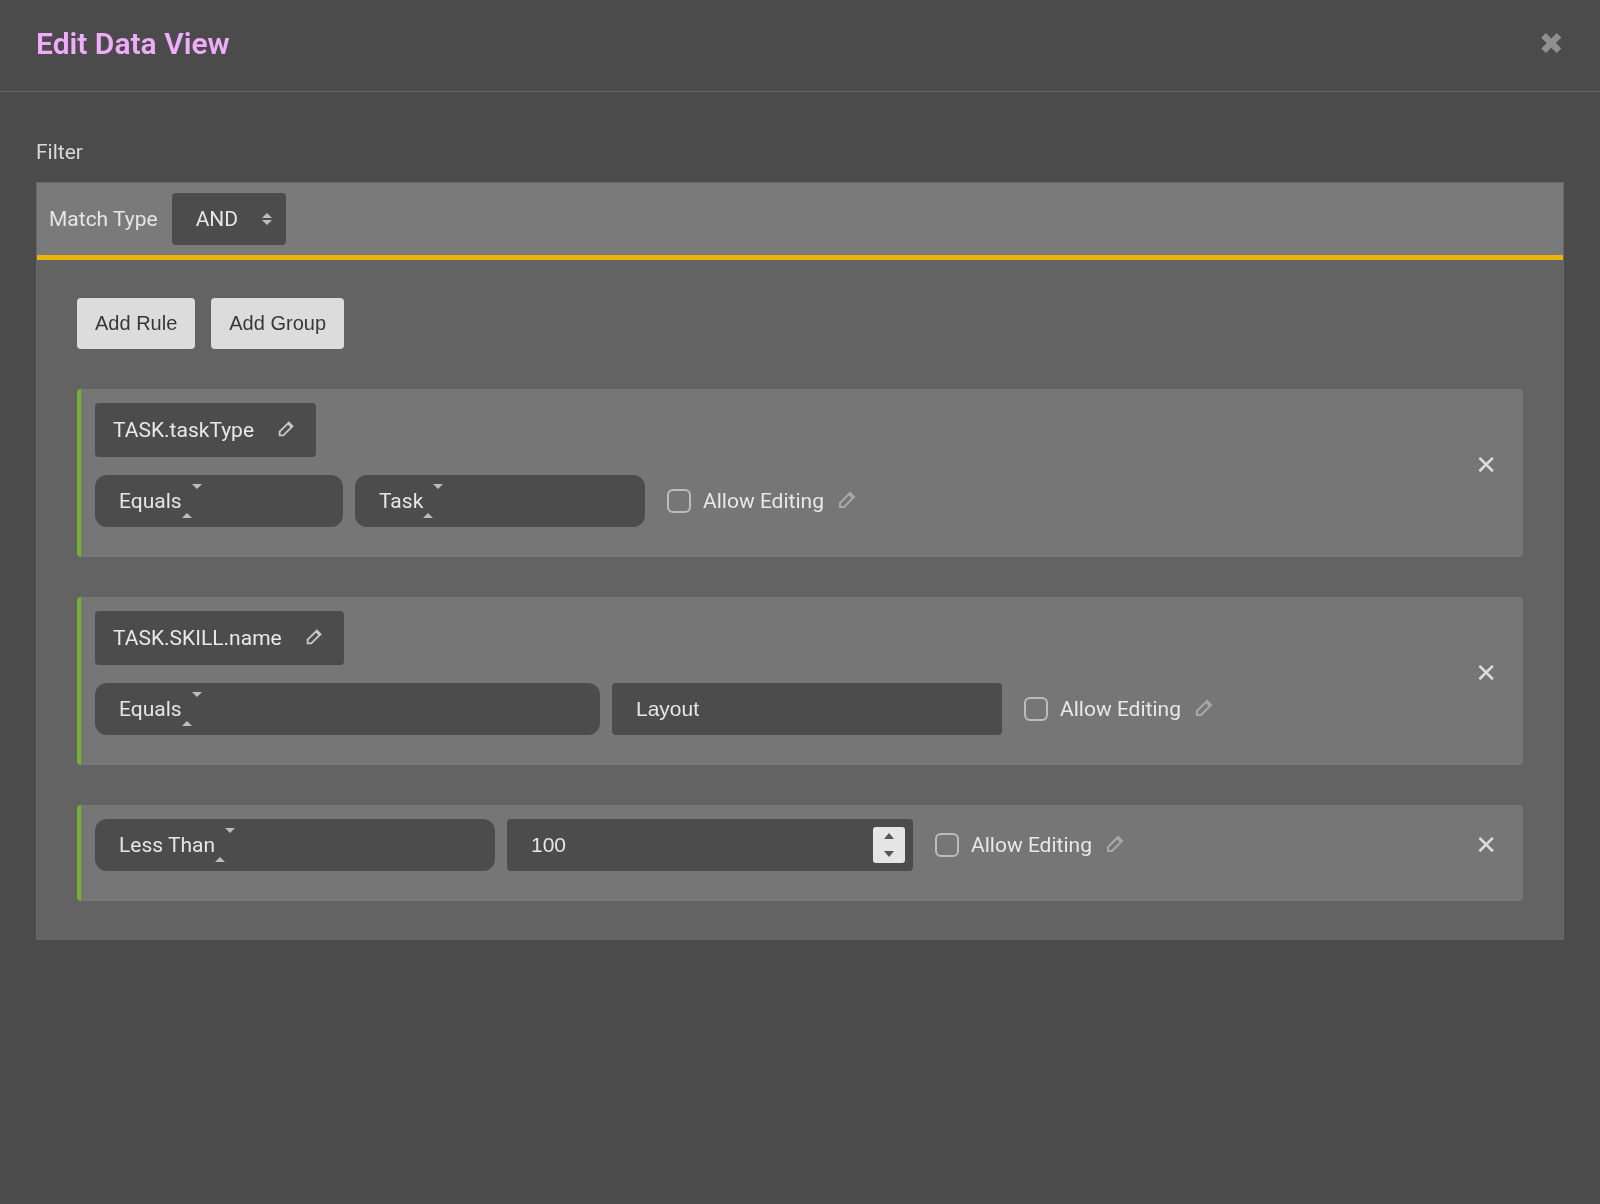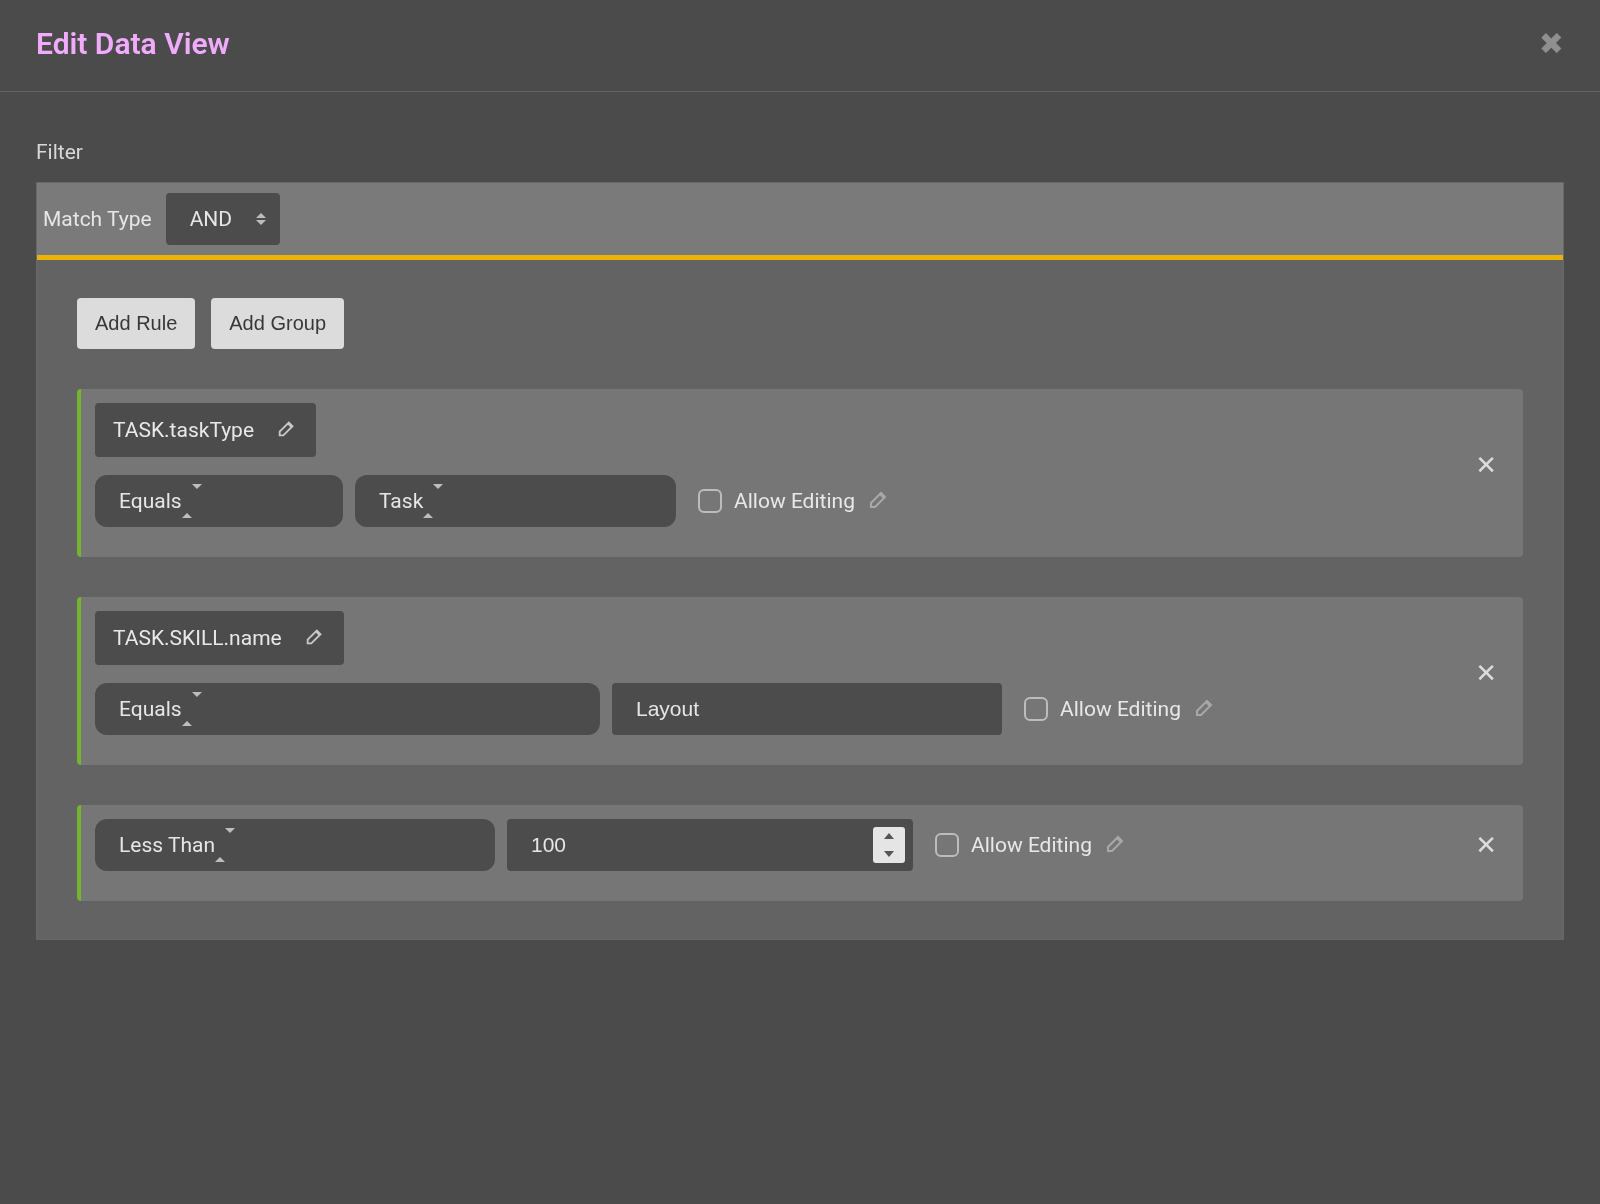--- a/index.html
+++ b/index.html
@@ -38,21 +38,21 @@
     margin-bottom: 18px;
   }
   .filter-panel {
     background: #7a7a7a;
     border: 1px solid #686868;
   }
   .match-row {
     display: flex;
     align-items: center;
     gap: 14px;
-    padding: 10px 14px 10px 6px;
+    padding: 10px 14px 10px 12px;
     background: #7a7a7a;
   }
   .match-label {
     font-size: 21px;
     color: #e6e6e6;
   }
   .select {
     background: #4c4c4c;
     border: none;
     color: #e6e6e6;
@@ -141,21 +141,21 @@
     background: #4c4c4c;
     color: #e6e6e6;
     font-size: 21px;
     padding: 14px 50px 14px 24px;
     border: none;
     border-radius: 12px;
     position: relative;
     cursor: pointer;
   }
   .sel-fixed-sm { width: 248px; }
-  .sel-fixed-md { width: 321px; }
+  .sel-fixed-md { width: 290px; }
   .sel-fixed-lg { width: 505px; }
   .sel-val-md { width: 390px; }
   .txt-input {
     background: #4c4c4c;
     color: #e6e6e6;
     font-size: 21px;
     padding: 14px 24px;
     border: none;
     border-radius: 4px;
     width: 390px;

